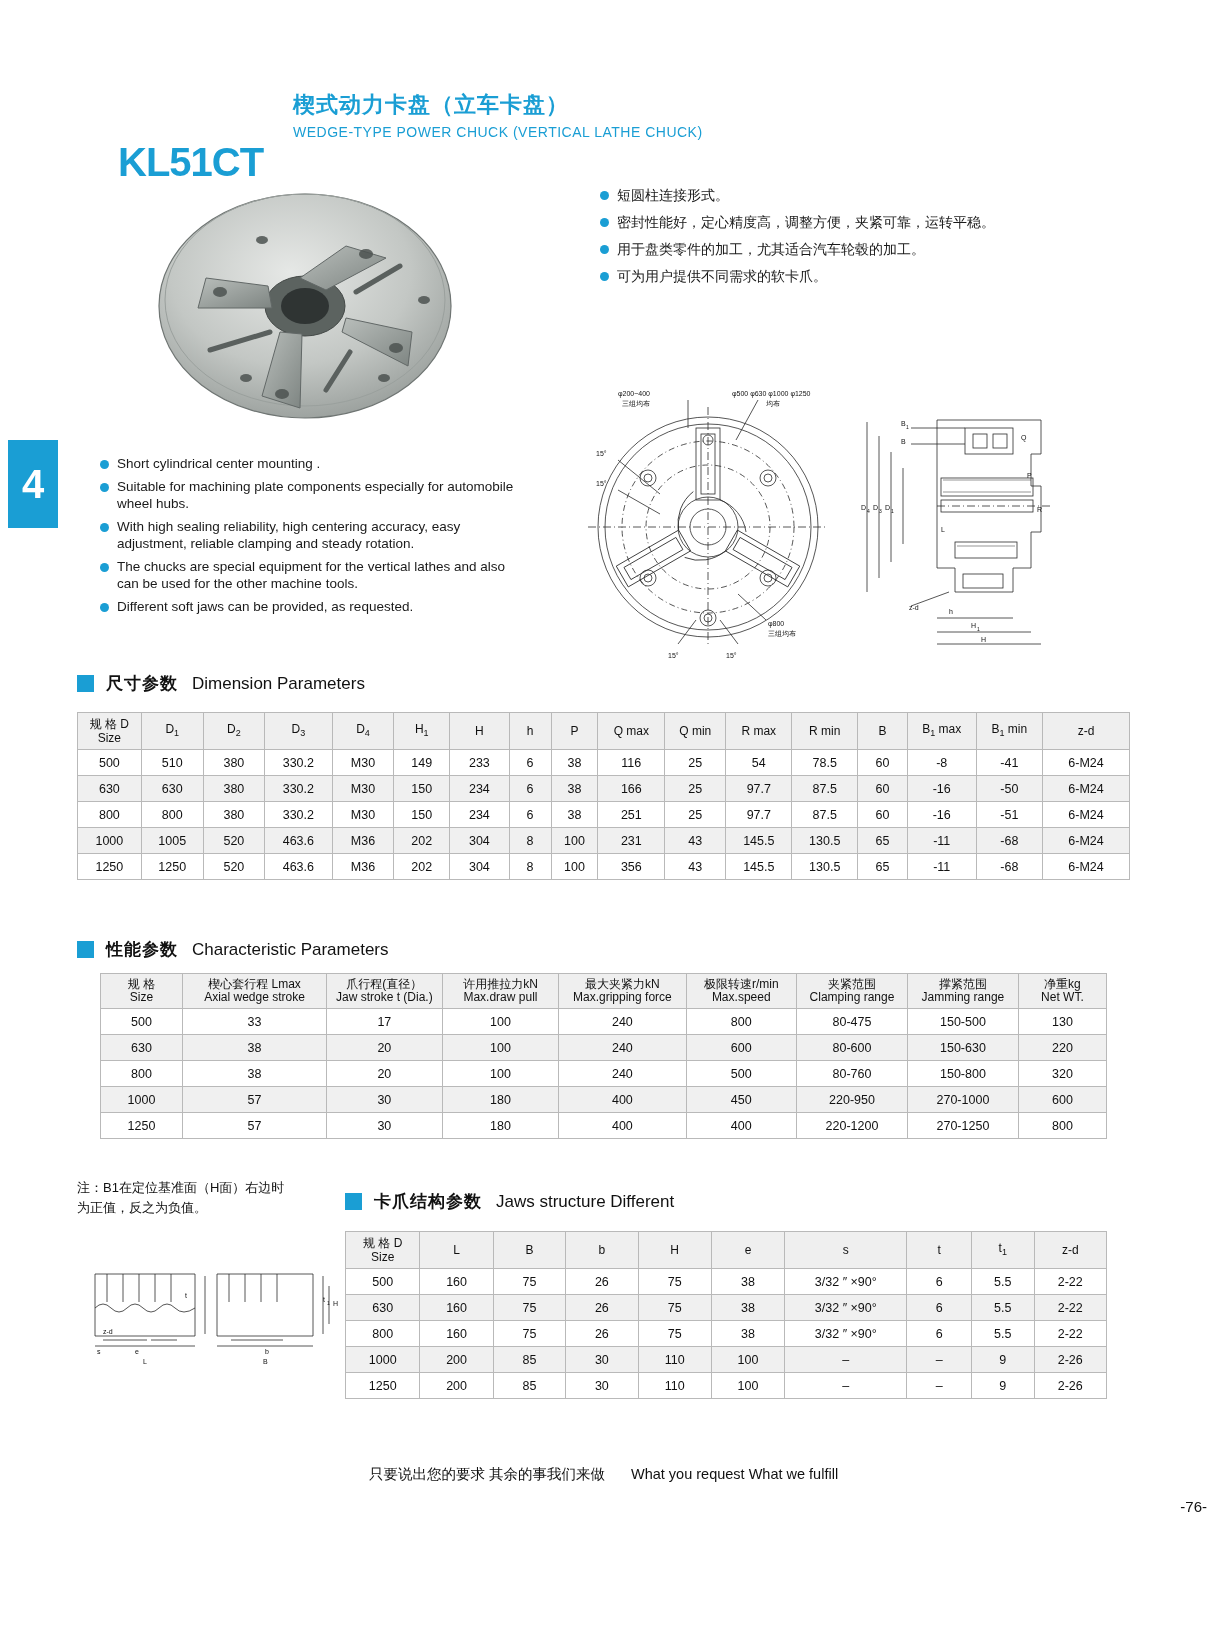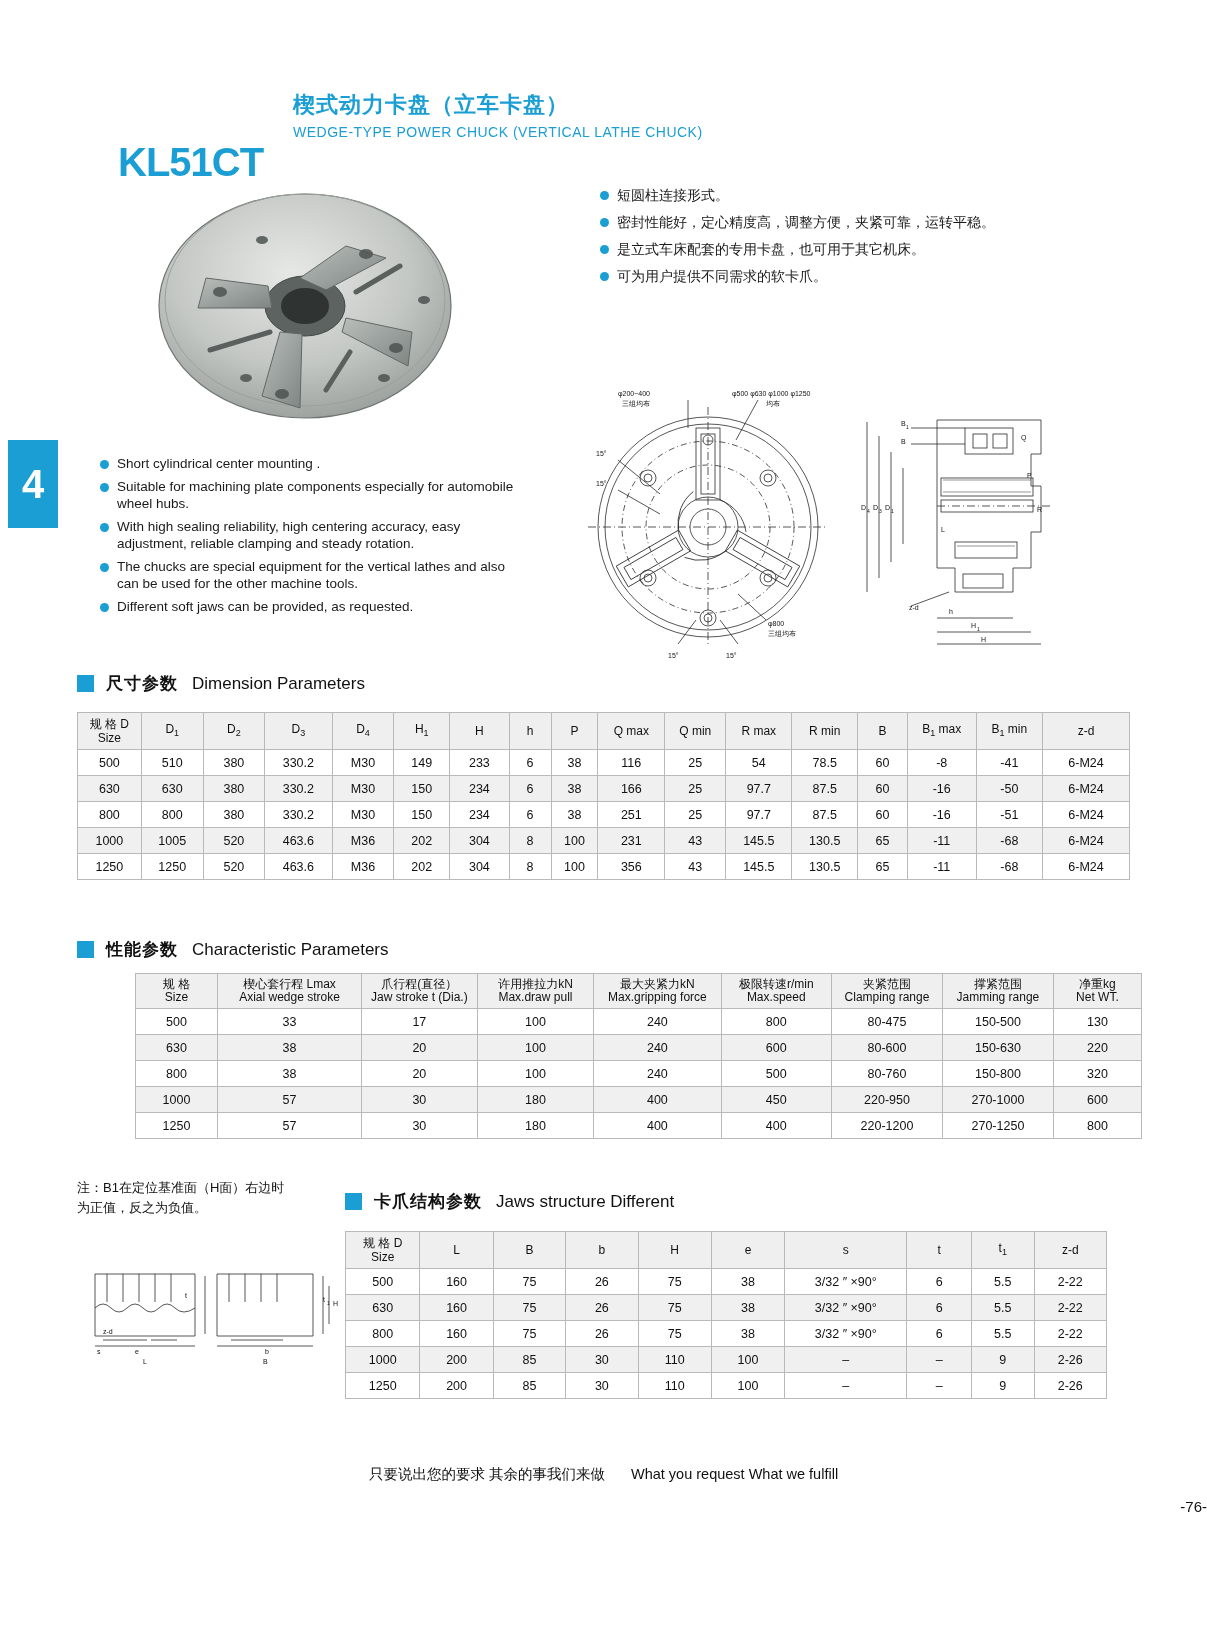--- a/index.html
+++ b/index.html
@@ -54,21 +54,21 @@
   table{border-collapse:collapse;font-size:12.5px;}
   table td,table th{border:1px solid #b9b9b9;text-align:center;font-weight:normal;color:#111;}
   thead th{background:#efefef;padding:4px 3px;font-size:12px;line-height:14px;}
   tbody td{padding:3px 3px;height:19px;}
   tbody tr:nth-child(even){background:#f0f0f0;}
   tbody tr:nth-child(odd){background:#ffffff;}
   .sub{font-size:9px;vertical-align:sub;}
   #dim-table-wrap{position:absolute;left:77px;top:712px;}
   #dim-table{width:1053px;}
   #char-table-wrap{position:absolute;left:100px;top:973px;}
-  #char-table{width:1007px;margin-left:35px;}
+  #char-table{width:1007px;}
   #char-table thead th{line-height:13px;}
   #jaw-table-wrap{position:absolute;left:345px;top:1231px;}
   #jaw-table{width:762px;}
   
   #note{position:absolute;left:77px;top:1178px;width:260px;font-size:13px;line-height:20px;color:#111;}
   
   #footer-slogan{
     position:absolute;left:0;top:1465px;width:1207px;text-align:center;font-size:14.5px;color:#111;
   }
   #page-number{
@@ -136,21 +136,21 @@
   <div class="bullet-row">
     <span class="bullet-dot"></span>
     <span class="bullet-text">短圆柱连接形式。</span>
   </div>
   <div class="bullet-row">
     <span class="bullet-dot"></span>
     <span class="bullet-text">密封性能好，定心精度高，调整方便，夹紧可靠，运转平稳。</span>
   </div>
   <div class="bullet-row">
     <span class="bullet-dot"></span>
-    <span class="bullet-text">是立式车床配套的专用卡盘，也可用于其它机床。</span>
+    <span class="bullet-text">用于盘类零件的加工，尤其适合汽车轮毂的加工。</span>
   </div>
   <div class="bullet-row">
     <span class="bullet-dot"></span>
     <span class="bullet-text">可为用户提供不同需求的软卡爪。</span>
   </div>
 </div>
 
 <div class="bullet-list" id="en-bullets">
   <div class="bullet-row">
     <span class="bullet-dot"></span>

